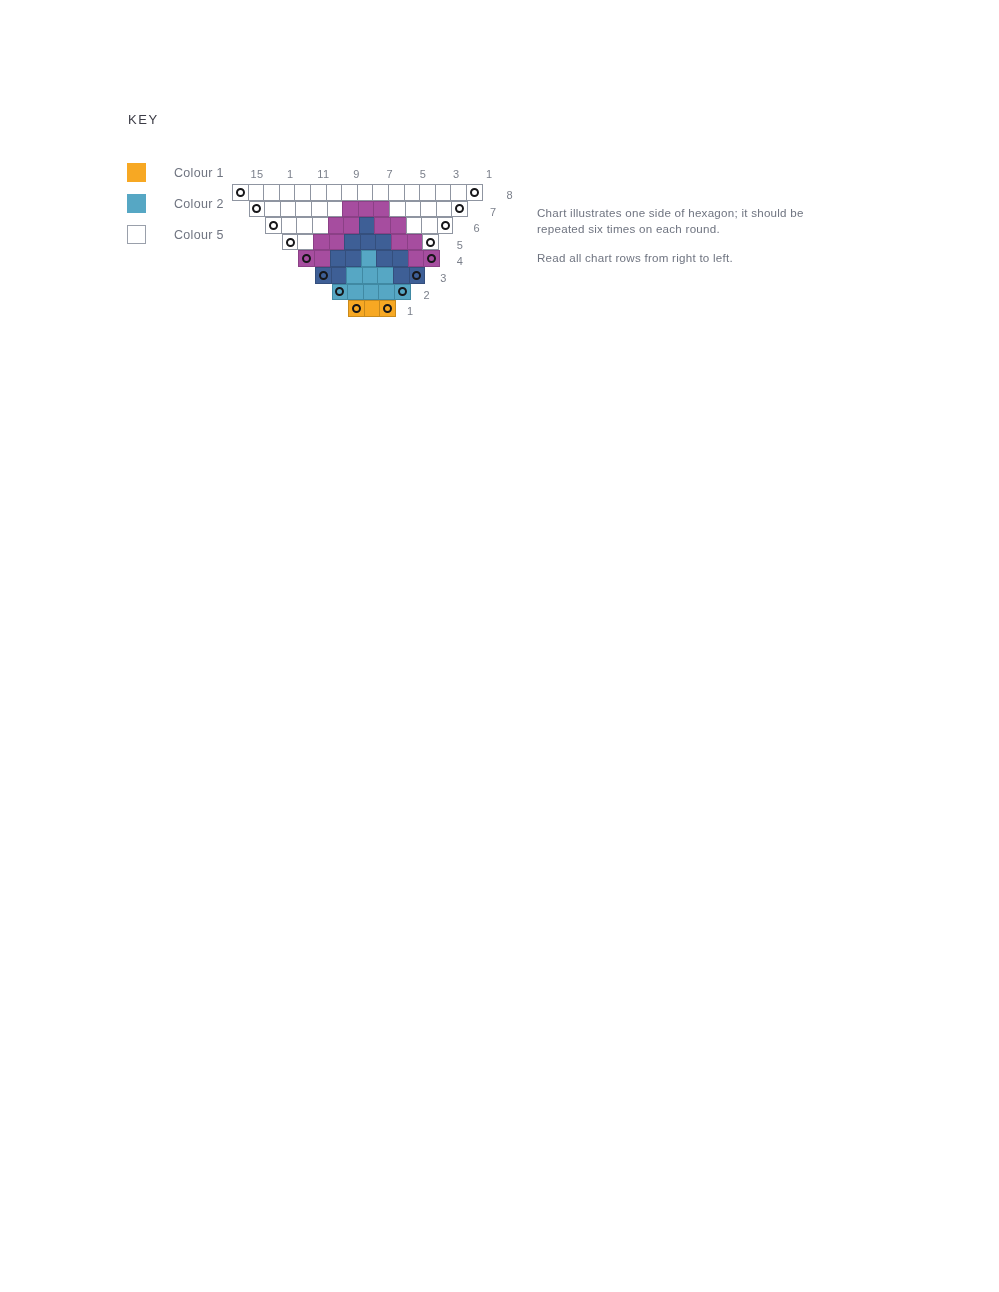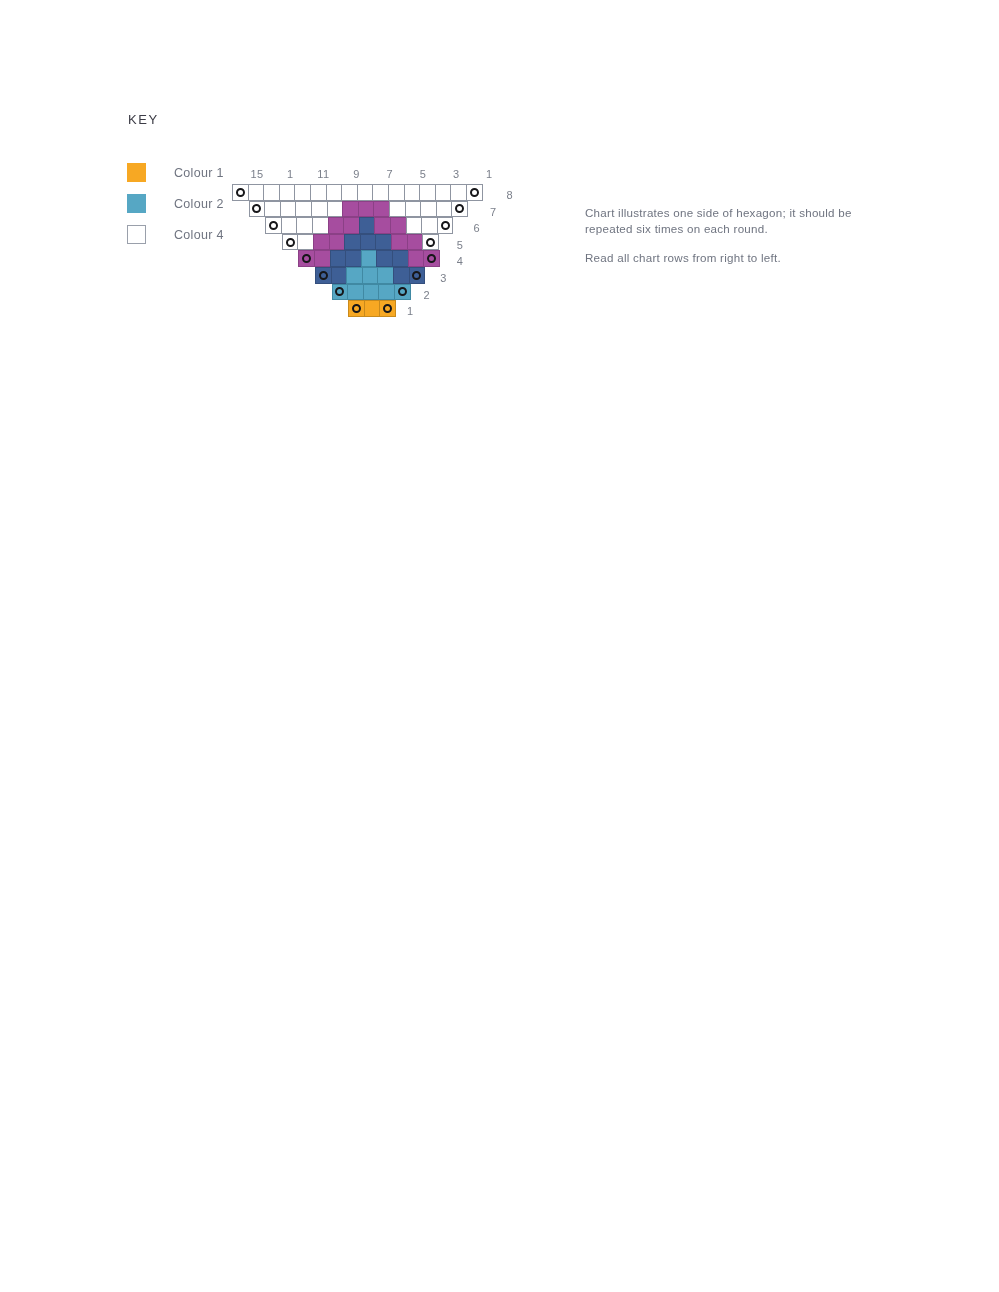--- a/index.html
+++ b/index.html
@@ -134,21 +134,20 @@
     line-height: 16.6px;
     white-space: nowrap;
   }
 
   
   #notes-block {
     position: absolute;
     left: 537px;
     top: 205px;
     width: 310px;
-    margin-left: 48px;
   }
   .note-p {
     font-size: 11.6px;
     line-height: 15.6px;
     color: #6f7480;
     letter-spacing: 0.25px;
     margin: 0 0 14px 0;
   }
 </style>
 </head>
@@ -160,21 +159,21 @@
       <div class="key-row">
         <div class="key-swatch" style="background: rgb(247, 168, 35);"></div>
         <div class="key-label">Colour 1</div>
       </div>
       <div class="key-row">
         <div class="key-swatch" style="background: rgb(86, 167, 196);"></div>
         <div class="key-label">Colour 2</div>
       </div>
       <div class="key-row">
         <div class="key-swatch outlined"></div>
-        <div class="key-label">Colour 4</div>
+        <div class="key-label">Colour 5</div>
       </div>
     </div>
 </div>
 
 <div id="chart-block">
   <div id="col-labels">
       <div class="col-label" style="left: 24.9px;">15</div>
       <div class="col-label" style="left: 58.1px;">1</div>
       <div class="col-label" style="left: 91.3px;">11</div>
       <div class="col-label" style="left: 124.5px;">9</div>

